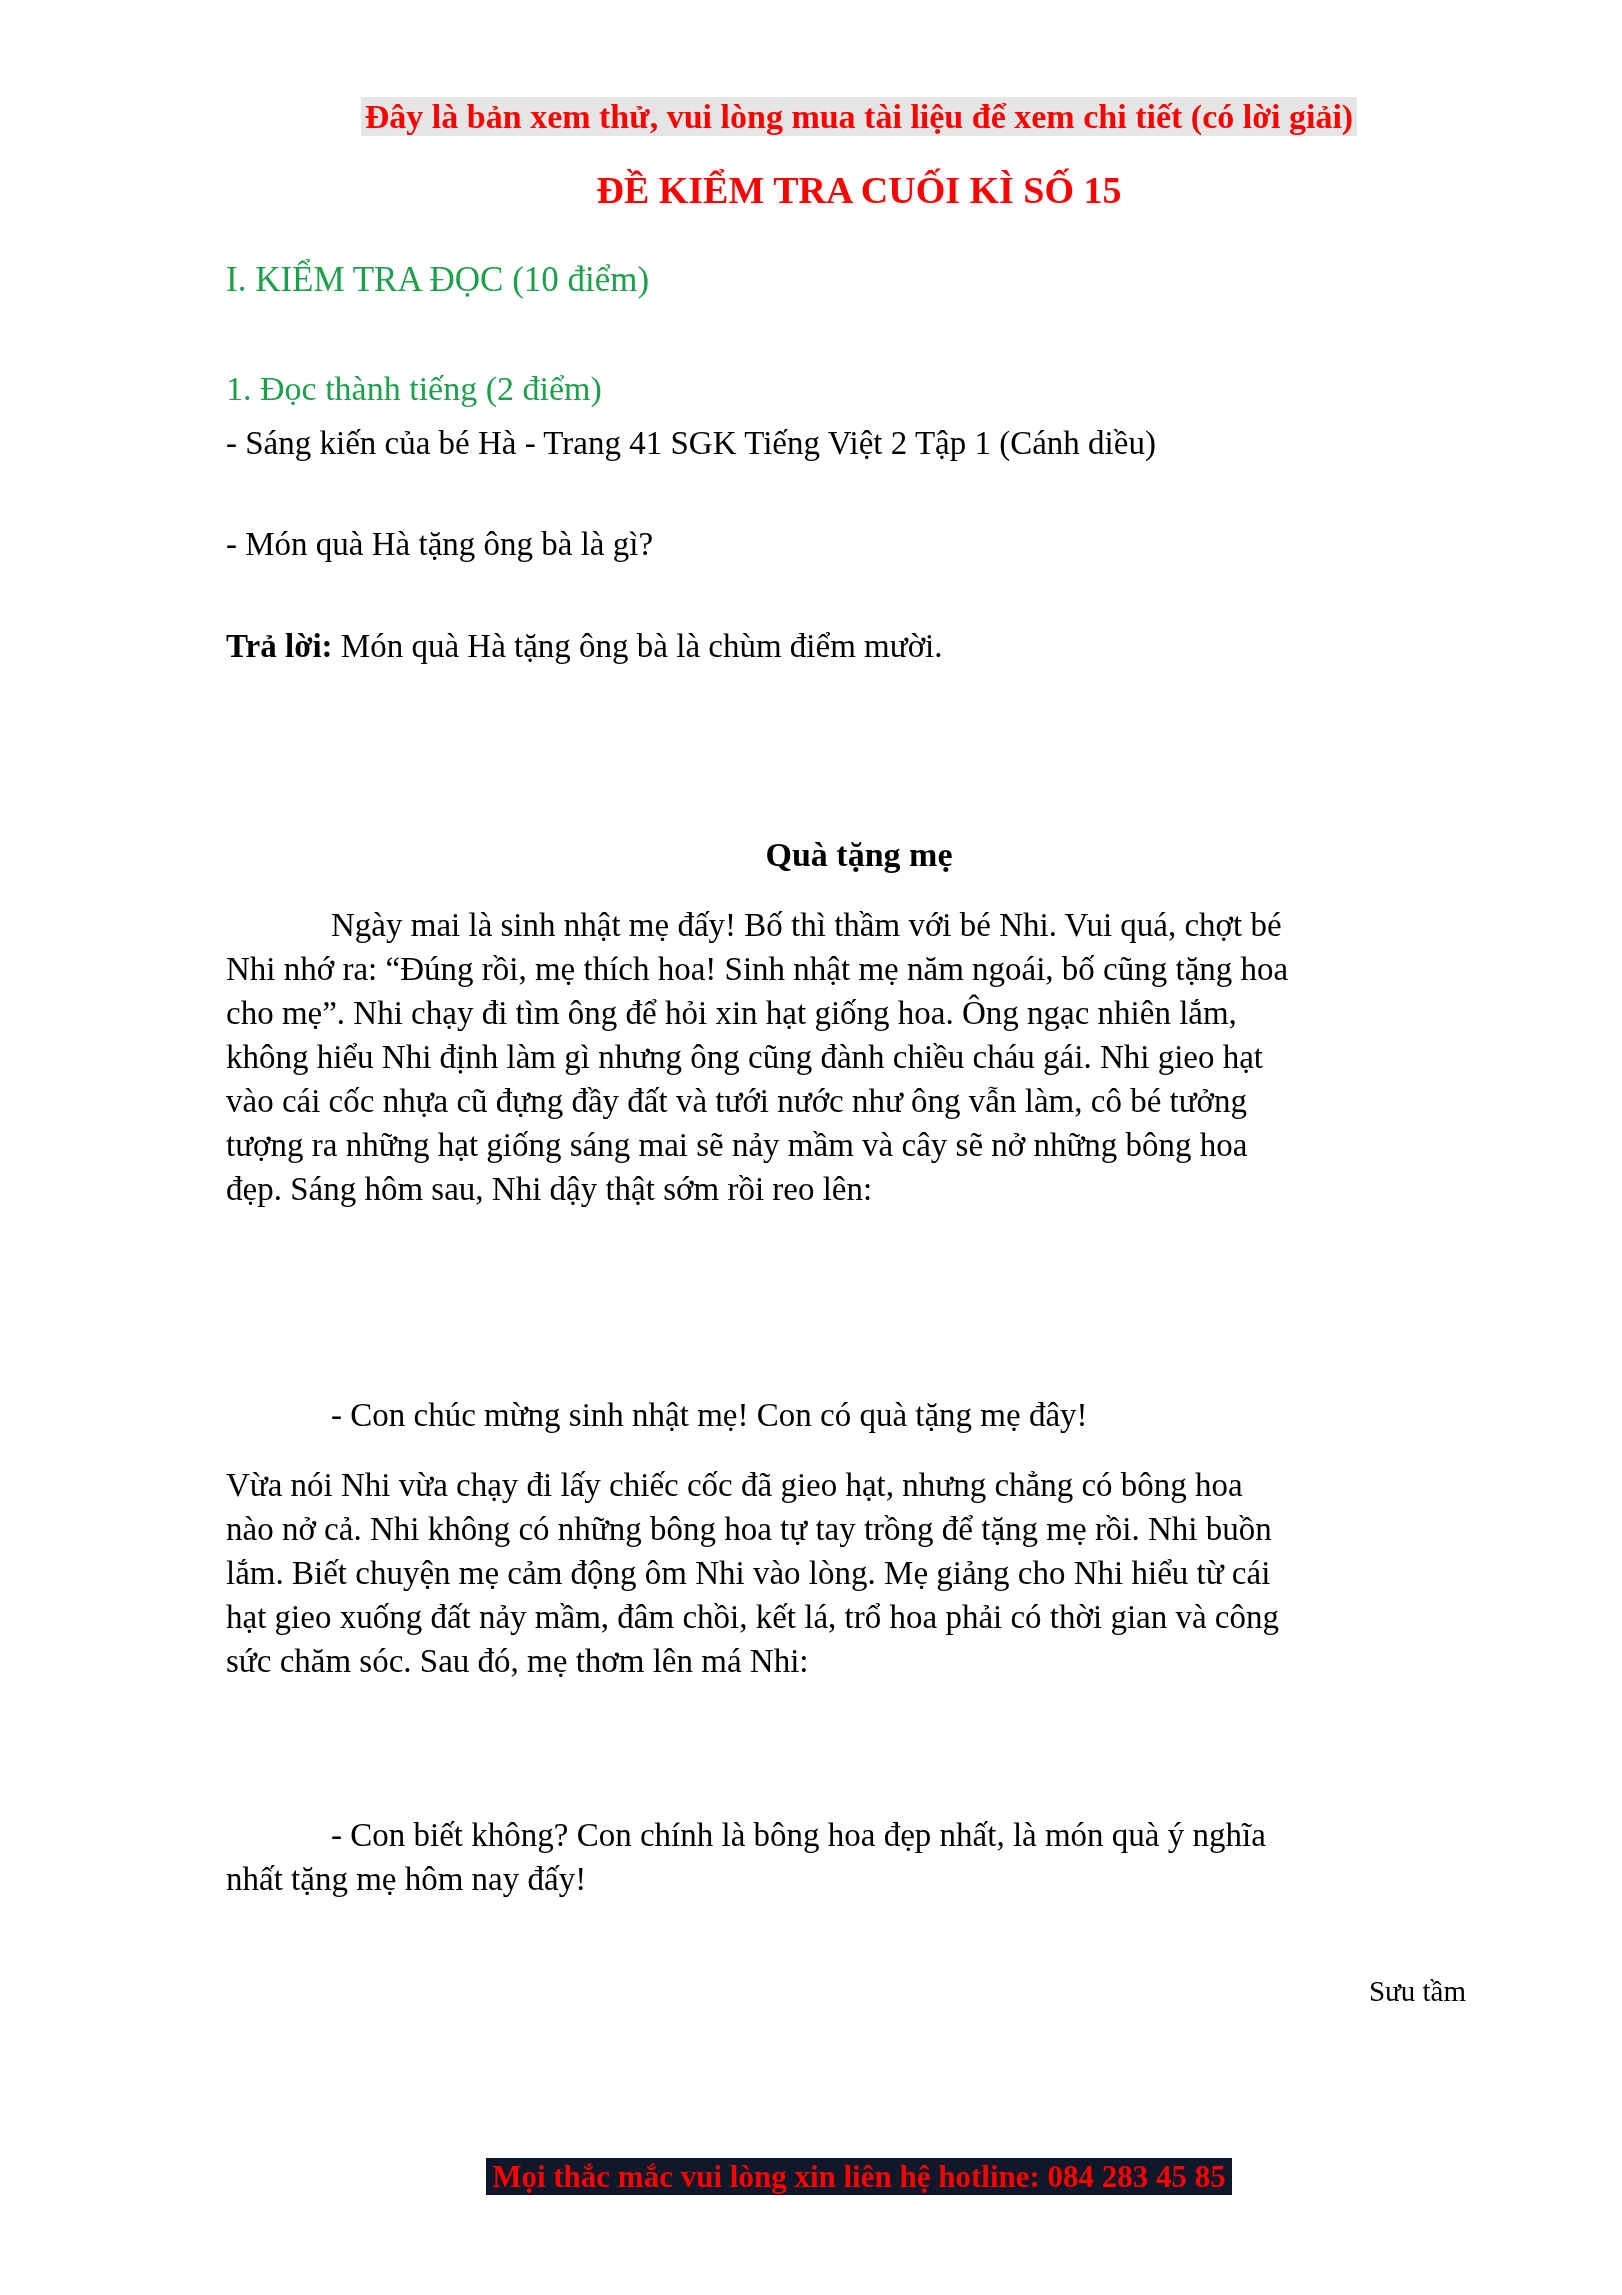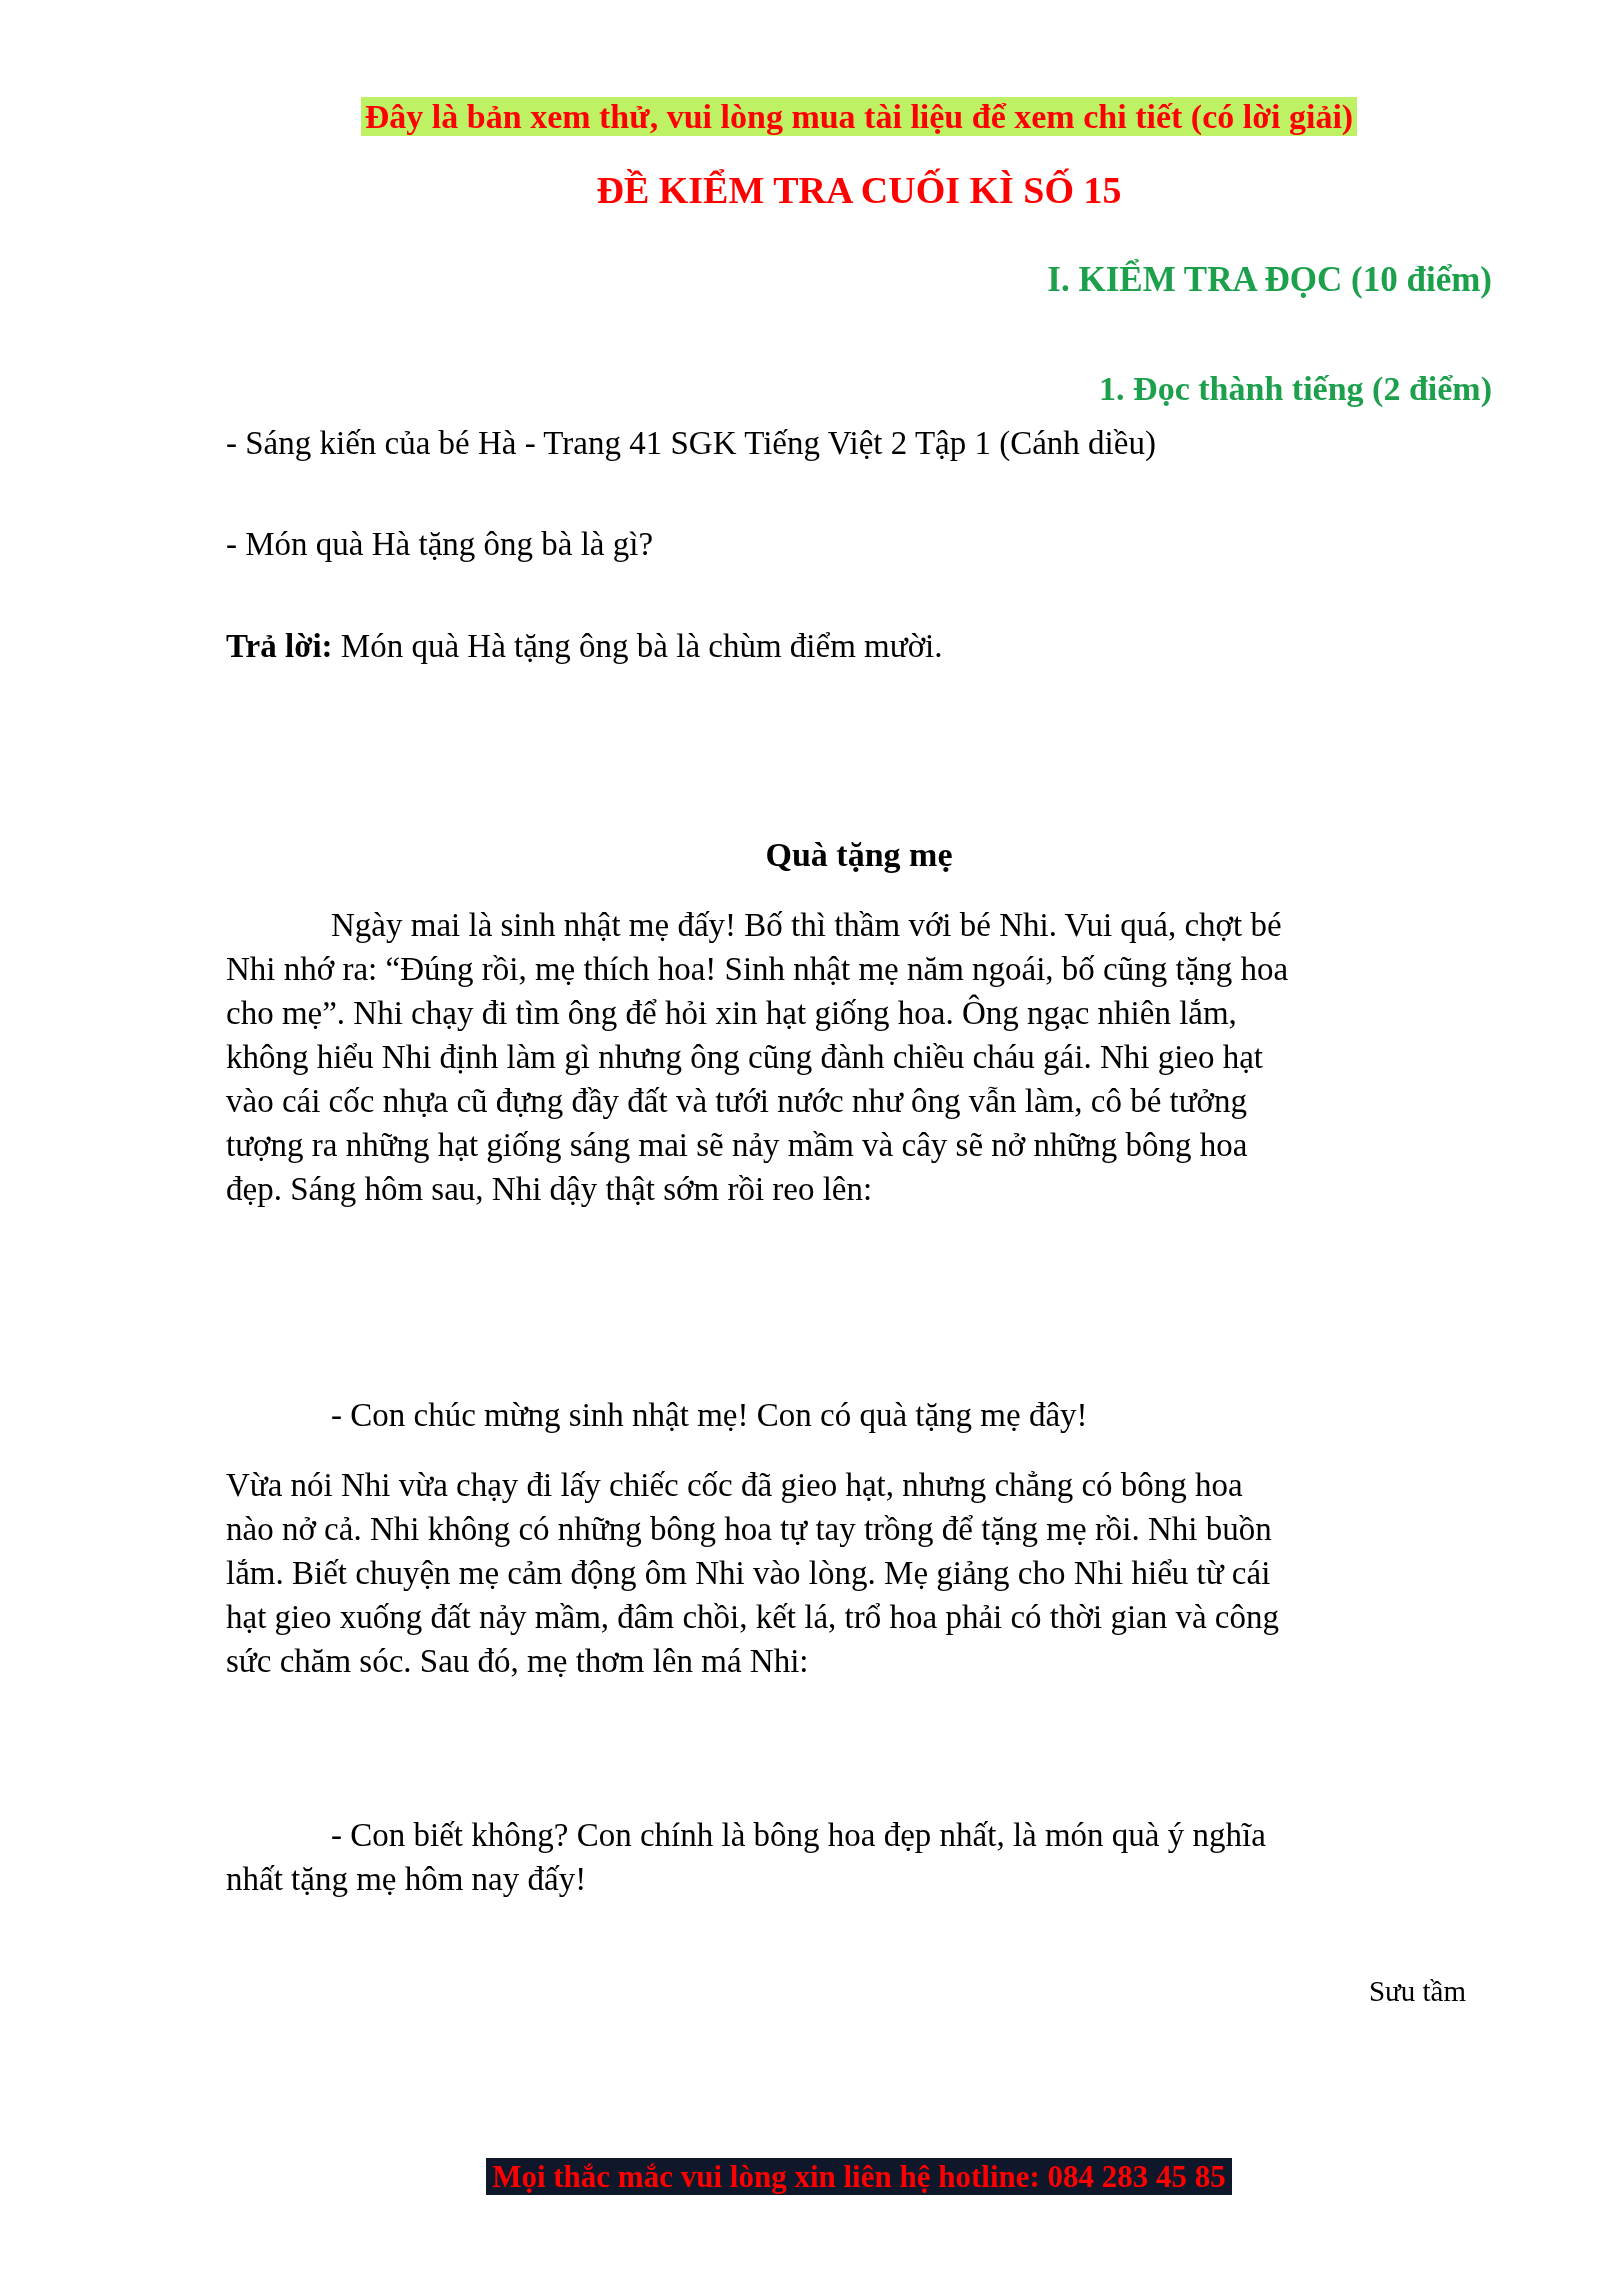--- a/index.html
+++ b/index.html
@@ -26,36 +26,35 @@
   .centered { text-align: center; }
   .right    { text-align: right; }
 
   .banner-line {
     top: 97px;
     font-size: 34px;
     font-weight: bold;
     line-height: 1.18;
   }
   .banner-line .hl {
-    background: #bef264;
+    background: #e5e5e5;
     color: #FF0000;
     padding: 1.3px 3.9px;
   }
 
   .exam-title {
     top: 168px;
     font-size: 38px;
     font-weight: bold;
     color: #FF0000;
   }
 
   .h-green {
-    font-weight: bold;
+    font-weight: normal;
     color: #1CA04C;
-    text-align: right;
   }
   .h-level1 { top: 260px;  font-size: 35px; }
   .h-level2a { top: 343px; font-size: 34px; margin-top: 27px; }
   .h-level2b { top: 751px; font-size: 34px; }
 
   .body-line {
     font-size: 33px;
     line-height: 1.2;
   }
   .item1 { top: 424px; }

